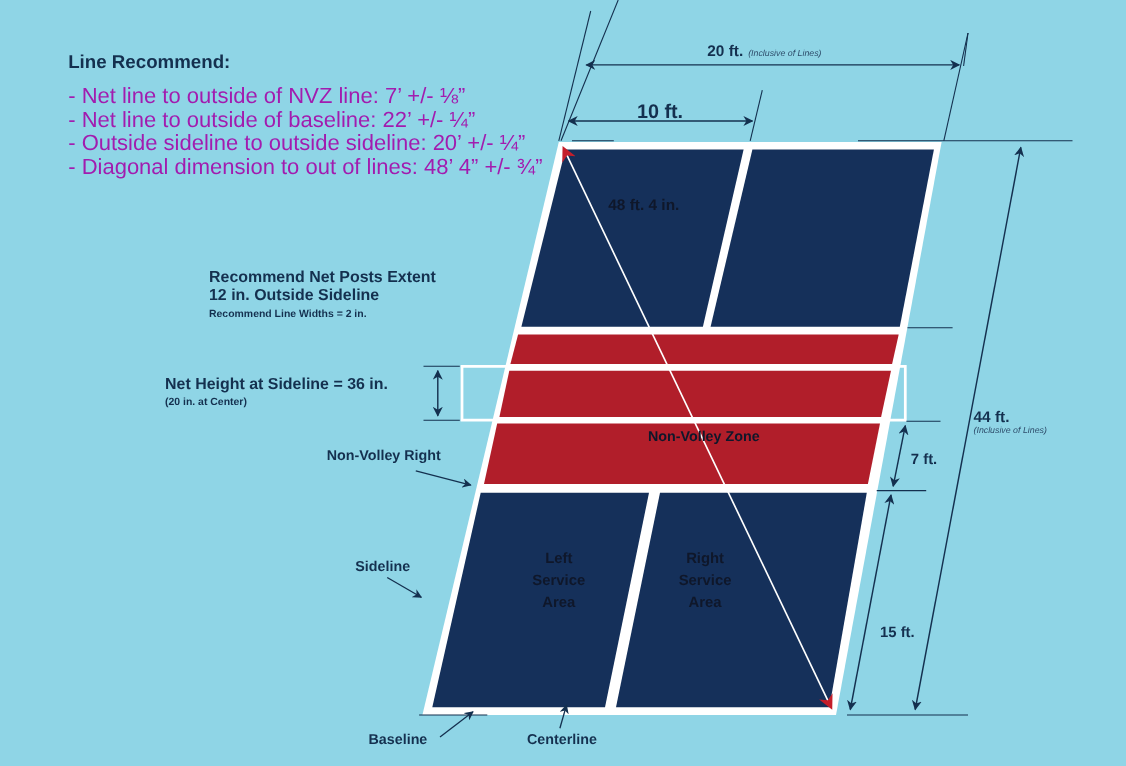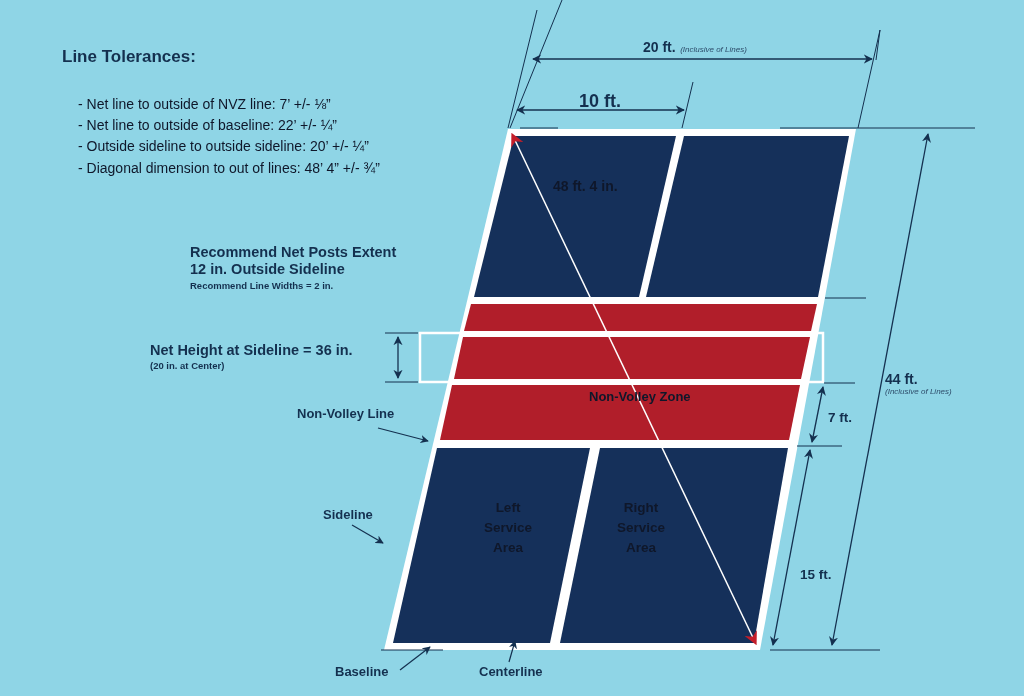--- a/index.html
+++ b/index.html
@@ -1,21 +1,21 @@
 <!DOCTYPE html>
 <html><head>
 <meta charset="utf-8">
 <style>
   html, body { margin:0; padding:0; }
   body { width:1024px; height:696px; background:#8fd5e6; position:relative; overflow:hidden;
          font-family:"Liberation Sans", "DejaVu Sans", sans-serif; color:#14304f; }
   .abs { position:absolute; }
   #diagram { position:absolute; left:0; top:0; width:1024px; height:696px; }
   .tol-title { left:62px; top:47px; font-size:17px; font-weight:bold; color:#14304f; }
-  .tol-list { left:62px; top:78px; font-size:14px; color:#0f172a; line-height:21.2px; margin:16px; padding:0; list-style:none; }
+  .tol-list { left:62px; top:78px; font-size:20px; color:#a21caf; line-height:21.2px; margin:0; padding:0; list-style:none; }
   .tol-list li { white-space:nowrap; }
   .lbl-b { font-weight:bold; color:#14304f; white-space:nowrap; }
   .center { text-align:left; }
   .court-text { color:#0f172a; font-weight:bold; text-align:center; white-space:nowrap; }
   .italic-note { font-style:italic; font-size:8px; color:#2e4d6b; white-space:nowrap; }
 </style>
 </head>
 <body>
 
 <svg id="diagram" viewBox="0 0 1024 696" xmlns="http://www.w3.org/2000/svg">
@@ -76,21 +76,21 @@
 
   <line x1="372" y1="570" x2="380" y2="650" stroke="#14304f" stroke-width="1" opacity="0"></line>
   <line x1="381" y1="650" x2="443" y2="650" stroke="#14304f" stroke-width="1"></line>
 
   <line x1="378" y1="428" x2="428" y2="441" stroke="#14304f" stroke-width="1.2" marker-end="url(#ah)"></line>
   <line x1="352" y1="525" x2="383" y2="543" stroke="#14304f" stroke-width="1.2" marker-end="url(#ah)"></line>
   <line x1="400" y1="670" x2="430" y2="647" stroke="#14304f" stroke-width="1.2" marker-end="url(#ah)"></line>
   <line x1="509" y1="662" x2="515" y2="641" stroke="#14304f" stroke-width="1.2" marker-end="url(#ah)"></line>
 </svg>
 
-<div class="abs tol-title">Line Tolerances:</div>
+<div class="abs tol-title">Line Recommend:</div>
 <ul class="abs tol-list">
   <li>- Net line to outside of NVZ line: 7’ +/- ⅛”</li>
   <li>- Net line to outside of baseline: 22’ +/- ¼”</li>
   <li>- Outside sideline to outside sideline: 20’ +/- ¼”</li>
   <li>- Diagonal dimension to out of lines: 48’ 4” +/- ¾”</li>
 </ul>
 
 <div class="abs" style="left:643px; top:38px;">
   <span class="lbl-b" style="font-size:14px;">20 ft.</span>
   <span class="italic-note">(Inclusive of Lines)</span>
@@ -124,16 +124,16 @@
   <div>Left</div>
   <div>Service</div>
   <div>Area</div>
 </div>
 <div class="abs court-text" style="left:601px; top:498px; width:80px; font-size:13.5px; line-height:20px;">
   <div>Right</div>
   <div>Service</div>
   <div>Area</div>
 </div>
 
-<div class="abs lbl-b" style="left:297px; top:406px; font-size:13px;">Non-Volley Line</div>
+<div class="abs lbl-b" style="left:297px; top:406px; font-size:13px;">Non-Volley Right</div>
 <div class="abs lbl-b" style="left:323px; top:507px; font-size:13px;">Sideline</div>
 <div class="abs lbl-b" style="left:335px; top:664px; font-size:13px;">Baseline</div>
 <div class="abs lbl-b" style="left:479px; top:664px; font-size:13px;">Centerline</div>
 
 </body></html>

